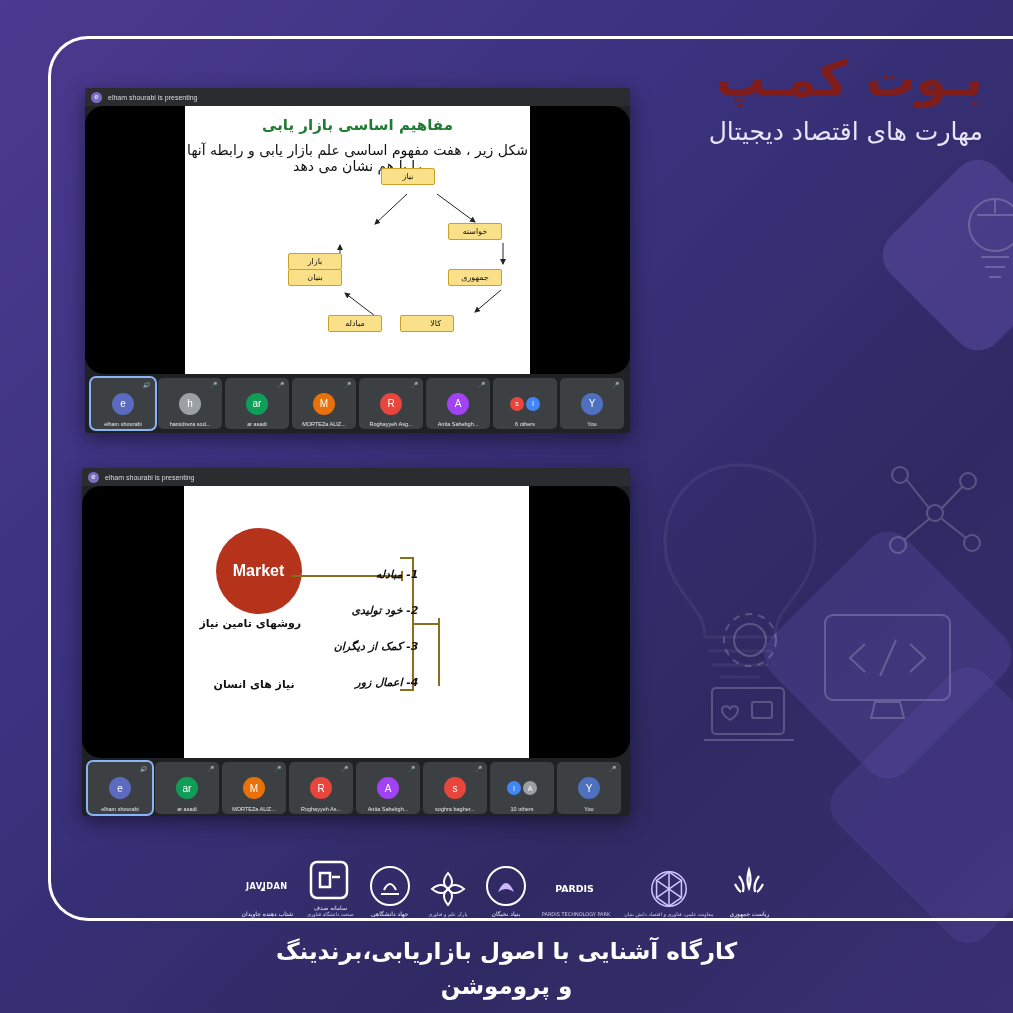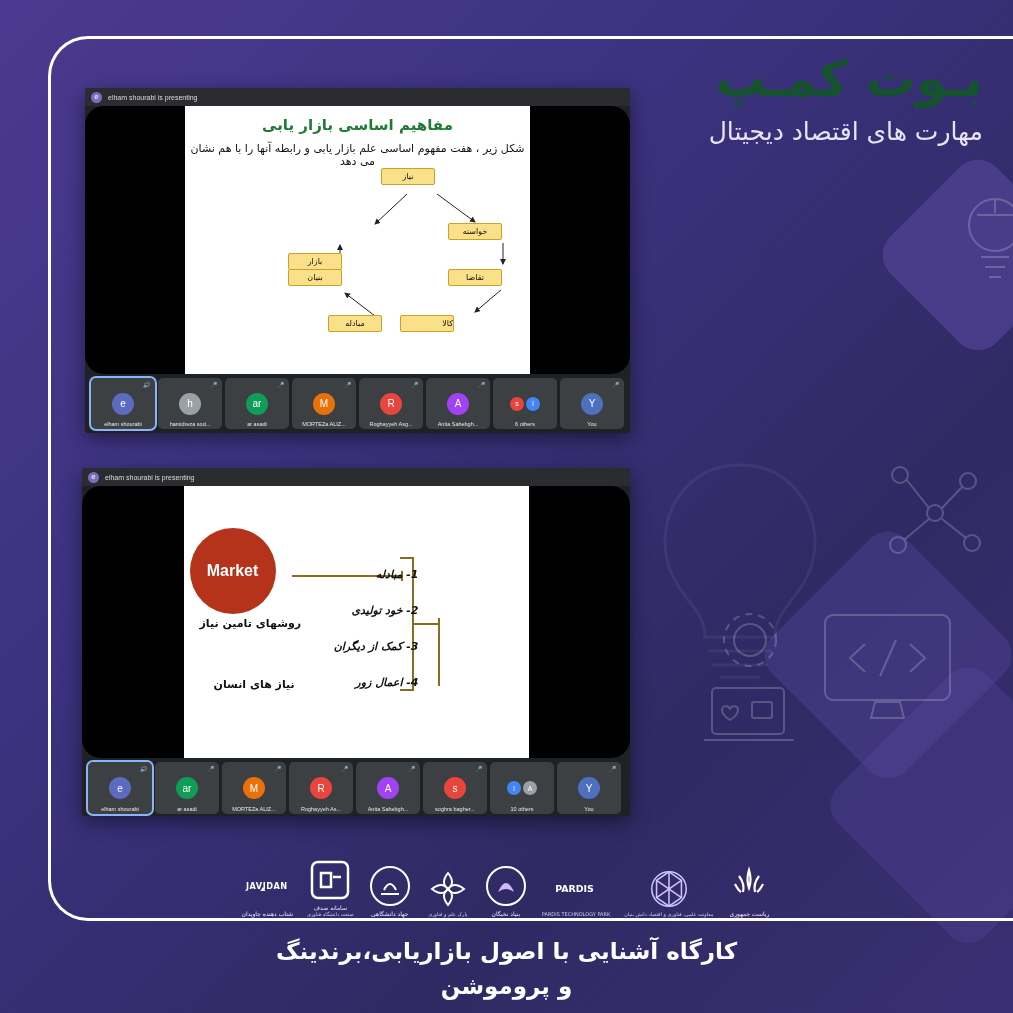--- a/index.html
+++ b/index.html
@@ -29,21 +29,21 @@
   .frame {
     position:absolute; left:48px; top:36px; width:975px; height:885px;
     border:3px solid #ffffff; border-radius:40px 0 0 40px;
     border-right:none;
   }
 
   
   .header { position:absolute; right:30px; top:52px; text-align:right; width:460px; }
   .header .title {
     font-family:"DejaVu Sans", sans-serif;
-    font-size:50px; font-weight:bold; letter-spacing:2px; color:#14532d;
+    font-size:50px; font-weight:bold; letter-spacing:2px; color:#7f1d1d;
     line-height:1.1; margin:0 0 10px 0;
   }
   .header .subtitle {
     font-size:25px; color:#e8e4f5; margin:0; font-weight:normal;
   }
 
   
   .meet {
     position:absolute; background:#202124; border-radius:4px; overflow:hidden;
     box-shadow:0 6px 20px rgba(0,0,0,.45);
@@ -67,25 +67,25 @@
   .slide { background:#ffffff; height:100%; position:relative; direction:rtl; }
 
   
   .s1-title {
     position:absolute; top:10px; left:0; right:0; text-align:center;
     color:#1f7a33; font-size:15px; font-weight:bold;
     font-family:"DejaVu Sans", sans-serif;
   }
   .s1-sub {
     position:absolute; top:36px; left:0; right:0; text-align:center;
-    color:#111; font-size:11px;
+    color:#111; font-size:14px;
   }
   .node {
     position:absolute; background:#fbe08a; border:1px solid #c9a227;
-    color:#111; font-size:8px; text-align:center; padding:3px 0;
+    color:#111; font-size:8px; text-align:center; padding:3px 12px;
     border-radius:2px; width:54px;
   }
   .s1-svg { position:absolute; inset:0; }
 
   
   .market-circle {
     position:absolute; background:#b5321b; color:#fff; border-radius:50%;
     width:86px; height:86px; display:flex; align-items:center; justify-content:center;
     font-weight:bold; font-size:16px; font-family:"Liberation Sans", sans-serif;
   }
@@ -123,21 +123,21 @@
     font-family:"Liberation Sans", sans-serif;
   }
 
   
   .logos {
     position:absolute; left:0; right:0; bottom:96px; display:flex;
     justify-content:center; align-items:flex-end; gap:14px; direction:ltr;
   }
   .logo { display:flex; flex-direction:column; align-items:center; color:#fff; }
   .logo .mark {
-    width:44px; height:44px; display:flex; align-items:center; justify-content:center;
+    width:44px; height:44px; display:flex; align-items:center; justify-content:flex-start;
   }
   .logo .cap { font-size:6px; margin-top:2px; color:#efeafc; text-align:center; max-width:74px; }
   .logo .cap2 { font-size:5px; color:#cfc8ea; text-align:center; }
 
   
   .footer {
     position:absolute; left:0; right:0; bottom:10px; text-align:center;
     font-size:23px; font-weight:bold; line-height:1.5; color:#ffffff;
   }
 </style>
@@ -216,21 +216,21 @@
         <path d="M252 88 L290 116" stroke="#222" stroke-width="1" fill="none" marker-end="url(#ah)"></path>
         <path d="M318 137 L318 158" stroke="#222" stroke-width="1" fill="none" marker-end="url(#ah)"></path>
         <path d="M316 184 L290 206" stroke="#222" stroke-width="1" fill="none" marker-end="url(#ah)"></path>
         <path d="M264 217 L246 217" stroke="#222" stroke-width="1" fill="none" marker-end="url(#ah)"></path>
         <path d="M190 210 L160 187" stroke="#222" stroke-width="1" fill="none" marker-end="url(#ah)"></path>
         <path d="M155 160 L155 139" stroke="#222" stroke-width="1" fill="none" marker-end="url(#ah)"></path>
       </svg>
 
       <div class="node" style="left:196px; top:62px;">نیاز</div>
       <div class="node" style="left:263px; top:117px;">خواسته</div>
-      <div class="node" style="left:263px; top:163px;">تقاضا</div>
+      <div class="node" style="left:263px; top:163px;">جمهوری</div>
       <div class="node" style="left:215px; top:209px;text-align:right;">کالا</div>
       <div class="node" style="left:143px; top:209px;">مبادله</div>
       <div class="node" style="left:103px; top:163px;">بنیان</div>
       <div class="node" style="left:103px; top:126px;margin-top:21px;">بازار</div>
     </div>
   </div>
 
   <div class="strip" id="strip1">
       <div class="tile active" style="width: 64px; height: 51px;">
         <div class="avatar" style="background: rgb(92, 107, 192);">e</div>
@@ -278,21 +278,21 @@
 </div>
 
 <div class="meet" id="meet2" style="left:82px; top:468px; width:548px; height:348px;">
   <div class="topbar">
     <div class="av">e</div>
     <div class="presenting">elham shourabi is presenting</div>
   </div>
 
   <div class="stage" style="height:272px;">
     <div class="slide" style="width:345px;">
-      <div class="market-circle" style="left:6px; top:42px;">Market</div>
+      <div class="market-circle" style="left:32px; top:42px;">Market</div>
 
       <svg class="s2-svg" viewBox="0 0 345 272">
         <path d="M108 90 L218 90" stroke="#8a6d1f" stroke-width="2" fill="none"></path>
         <path d="M218 85 L218 95" stroke="#8a6d1f" stroke-width="2"></path>
         <path d="M216 72 L229 72 L229 204 L216 204" stroke="#8a6d1f" stroke-width="2" fill="none"></path>
         <path d="M229 138 L255 138" stroke="#8a6d1f" stroke-width="2" fill="none"></path>
         <path d="M255 132 L255 200" stroke="#8a6d1f" stroke-width="2" fill="none"></path>
       </svg>
 
       <div class="s2-item" style="right:110px; top:82px;">1- مبادله</div>

